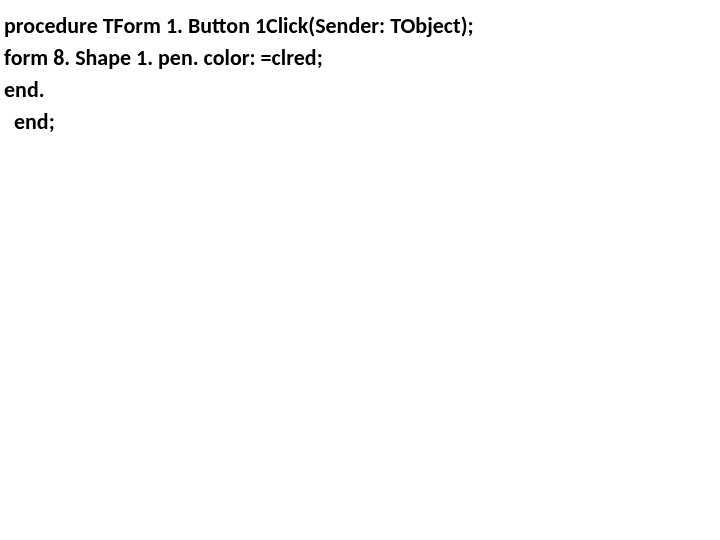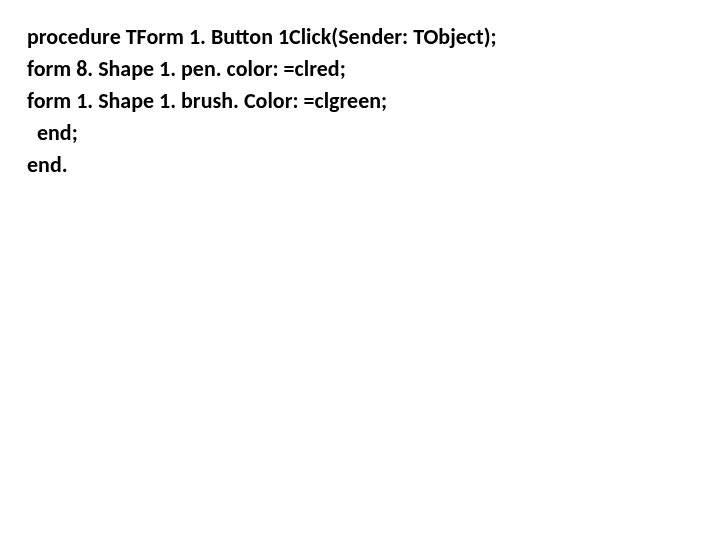--- a/index.html
+++ b/index.html
@@ -7,30 +7,28 @@
     padding: 0;
     width: 720px;
     height: 540px;
     background: #ffffff;
     font-family: Calibri, Arial, sans-serif;
     font-size: 22px;
     font-weight: 700;
     color: #000000;
   }
   .page {
-    padding: 10px 27px;
+    padding: 10px 4px;
     line-height: 1.45;
-    margin-top: 11px;
   }
   .line {
     white-space: pre;
   }
 </style>
 </head>
 <body>
 
 <div class="page">
   <div class="line">procedure TForm 1. Button 1Click(Sender: TObject);</div>
   <div class="line">form 8. Shape 1. pen. color: =clred;</div>
-  <div class="line">form 1. Shape 1. brush. Color: =clgreen;</div>
+  <div class="line">end.</div>
   <div class="line">  end;</div>
-  <div class="line">end.</div>
 </div>
 
 </body></html>

